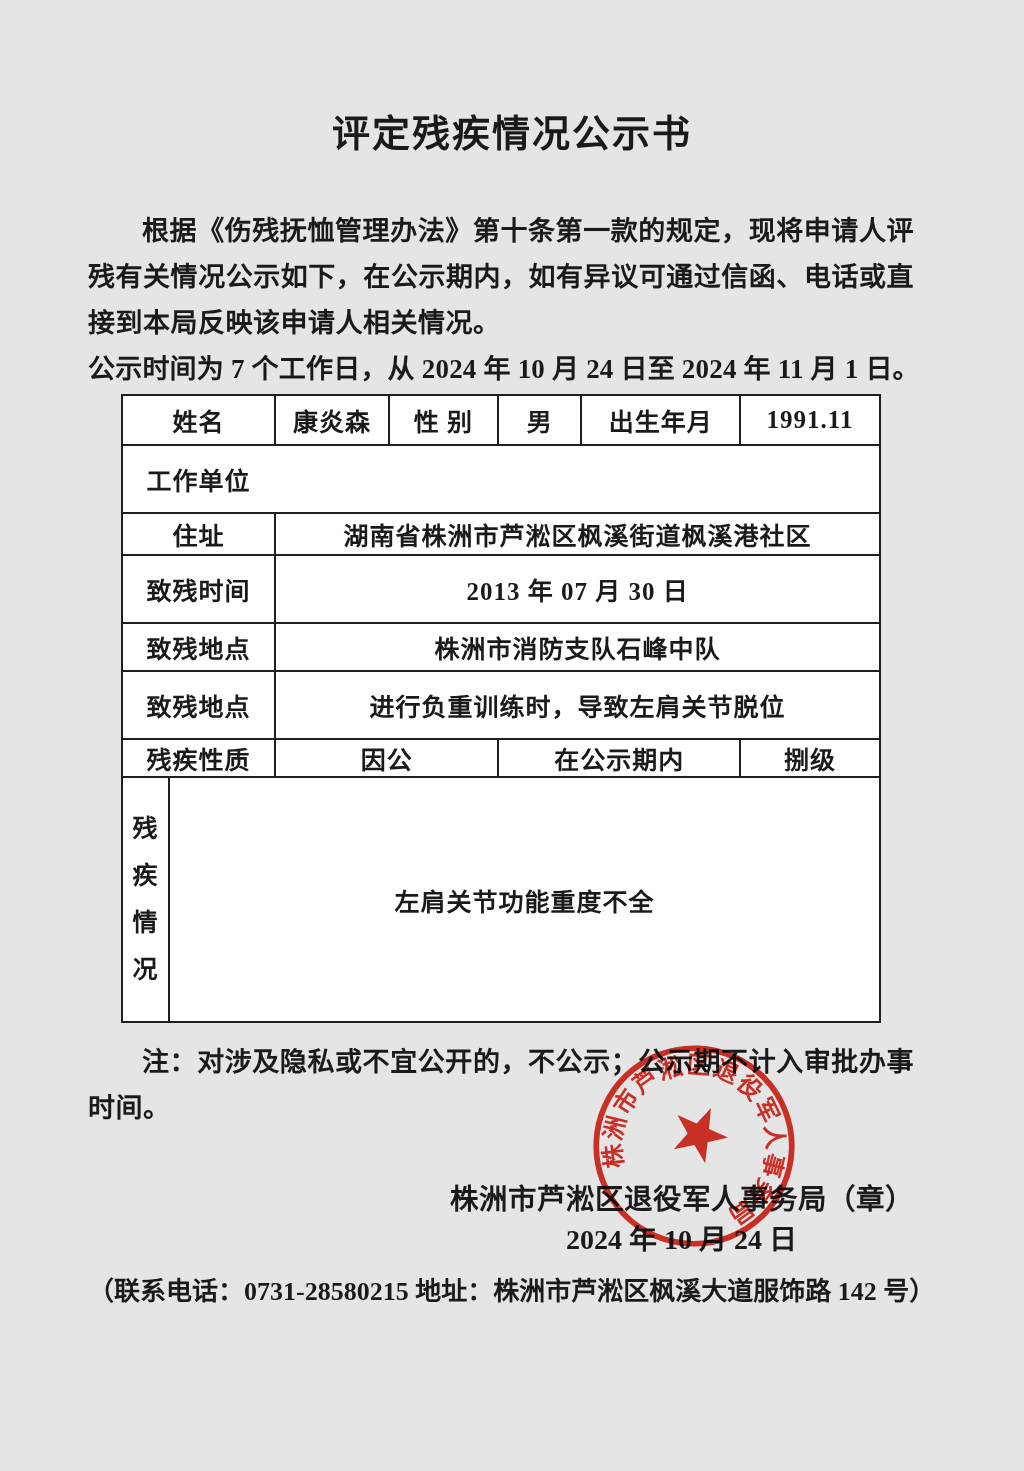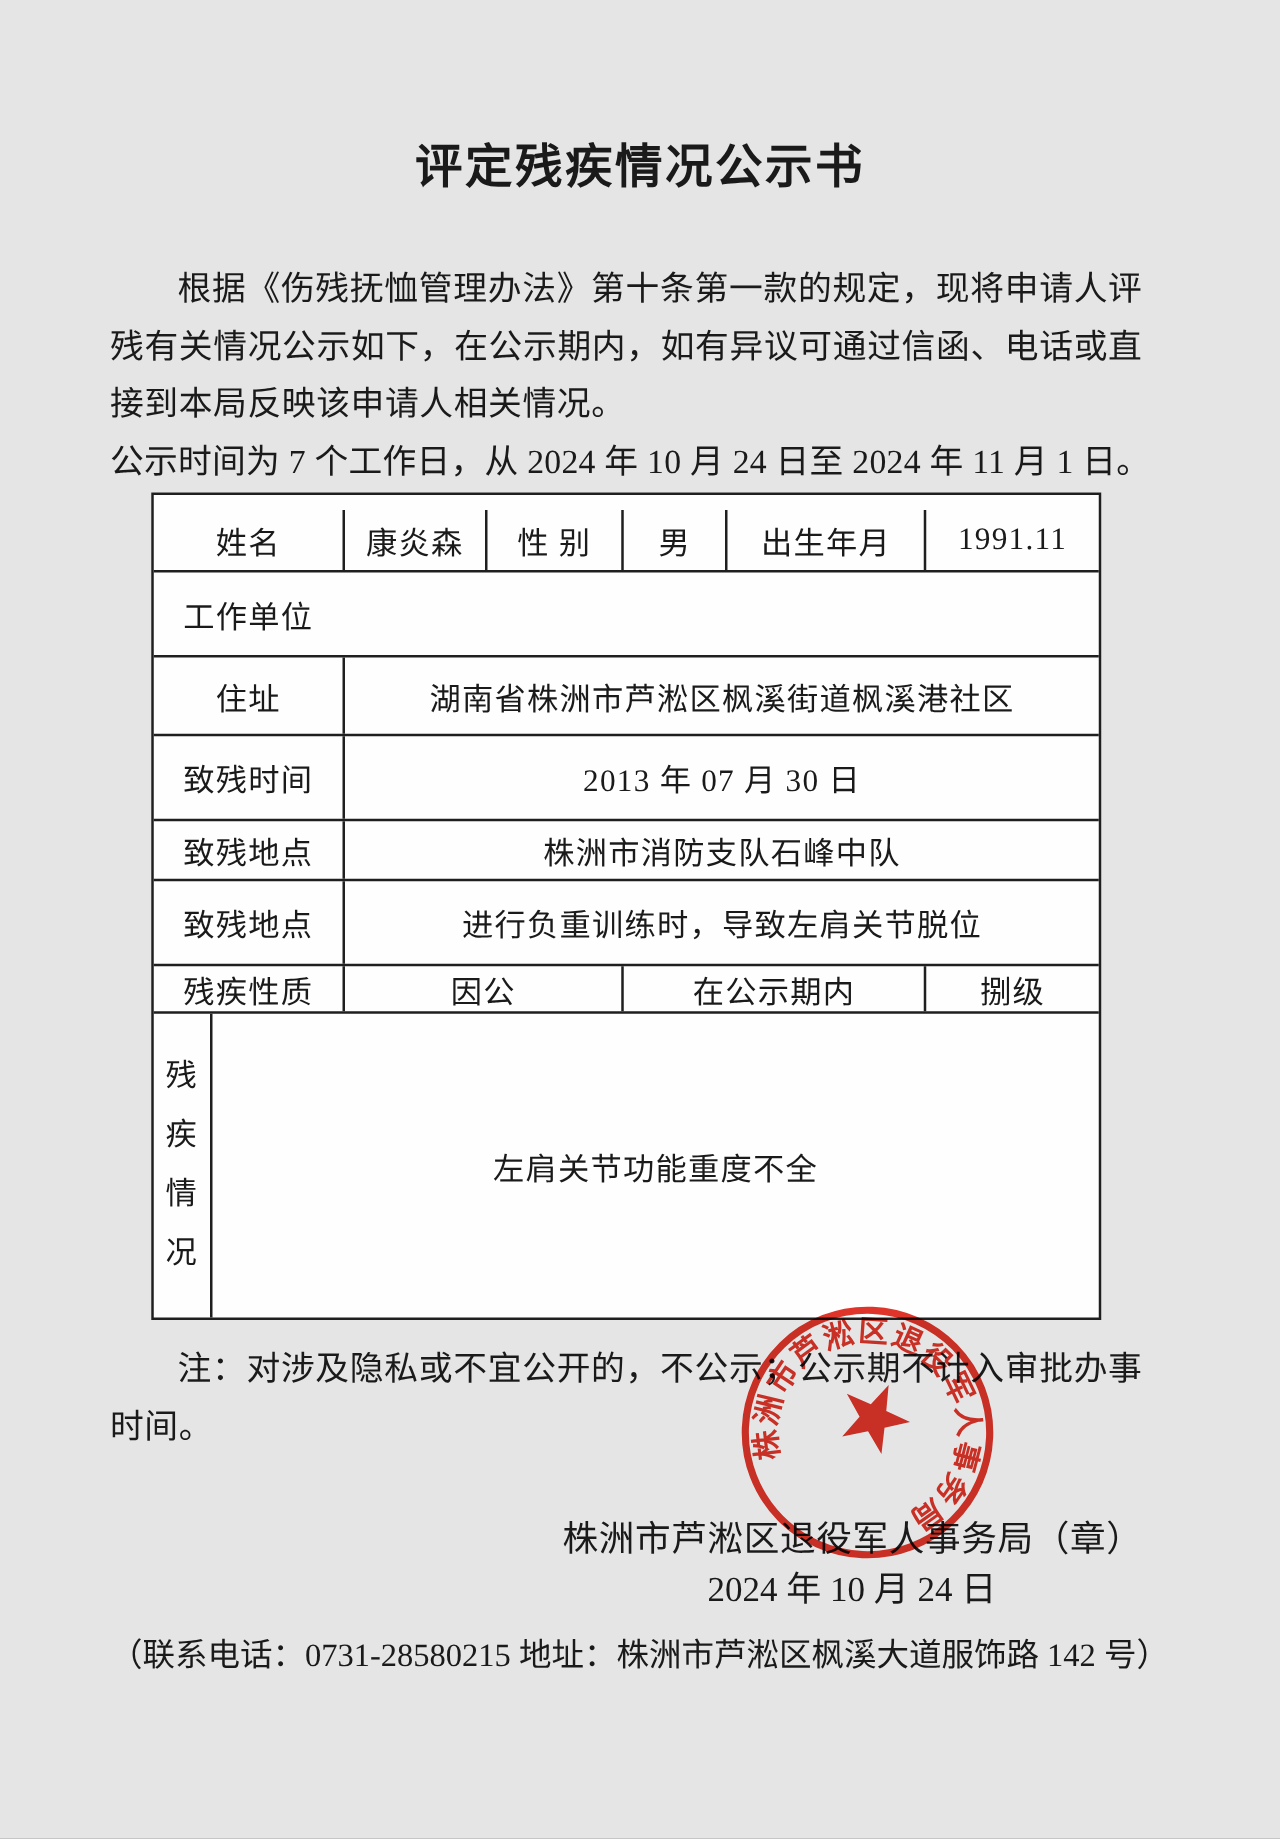--- a/index.html
+++ b/index.html
@@ -14,21 +14,21 @@
     overflow:hidden;
   }
   .doc-title {
     padding-top:108px;
     text-align:center;
     font-size:38px;
     font-weight:700;
     letter-spacing:2px;
     line-height:52px;
   }
-  .body-col { padding:0 110px 0 88px; }
+  .body-col { padding:0 110px 0 88px;font-weight:bold; }
   .intro {
     margin-top:48px;
     font-size:27px;
     line-height:46px;
     text-align:justify;
     text-indent:54px;
     letter-spacing:.5px;
   }
   .period {
     font-size:27px;
@@ -37,31 +37,31 @@
     letter-spacing:.2px;
   }
   
   .gov-table {
     width:760px;
     margin:2px auto 0;
     border:2.5px solid #1f1f1f;
     background:#fefefe;
   }
   .trow { display:flex; border-top:2px solid #1f1f1f; }
-  .trow:first-child { border-top:none;margin-top:12px; }
+  .trow:first-child { border-top:none; }
   .tcell {
     display:flex; align-items:center; justify-content:center;
     border-left:2px solid #1f1f1f;
     font-size:25px;
     letter-spacing:1px;
     padding:2px 6px;
     text-align:center;
   }
   .tcell:first-child { border-left:none; }
-  .h48{height:48px}.h50{height:68px}.h49{height:63px}.h38{height:38px}.h245{height:245px}
+  .h48{height:48px}.h50{height:68px}.h49{height:42px}.h38{height:38px}.h245{height:245px}
   .w20{width:20%}.w15{width:15%}.w145{width:14.5%}.w11{width:11%}.w21{width:21%}.w185{width:18.5%}
   .w295{width:29.5%}.w32{width:32%}.w80{width:80%}
   .vlabel-cell {
     width:45px; min-width:45px;
     display:flex; flex-direction:column;
     align-items:center; justify-content:center;
     gap:21px;
     border-left:none;
     font-size:25px;
   }

